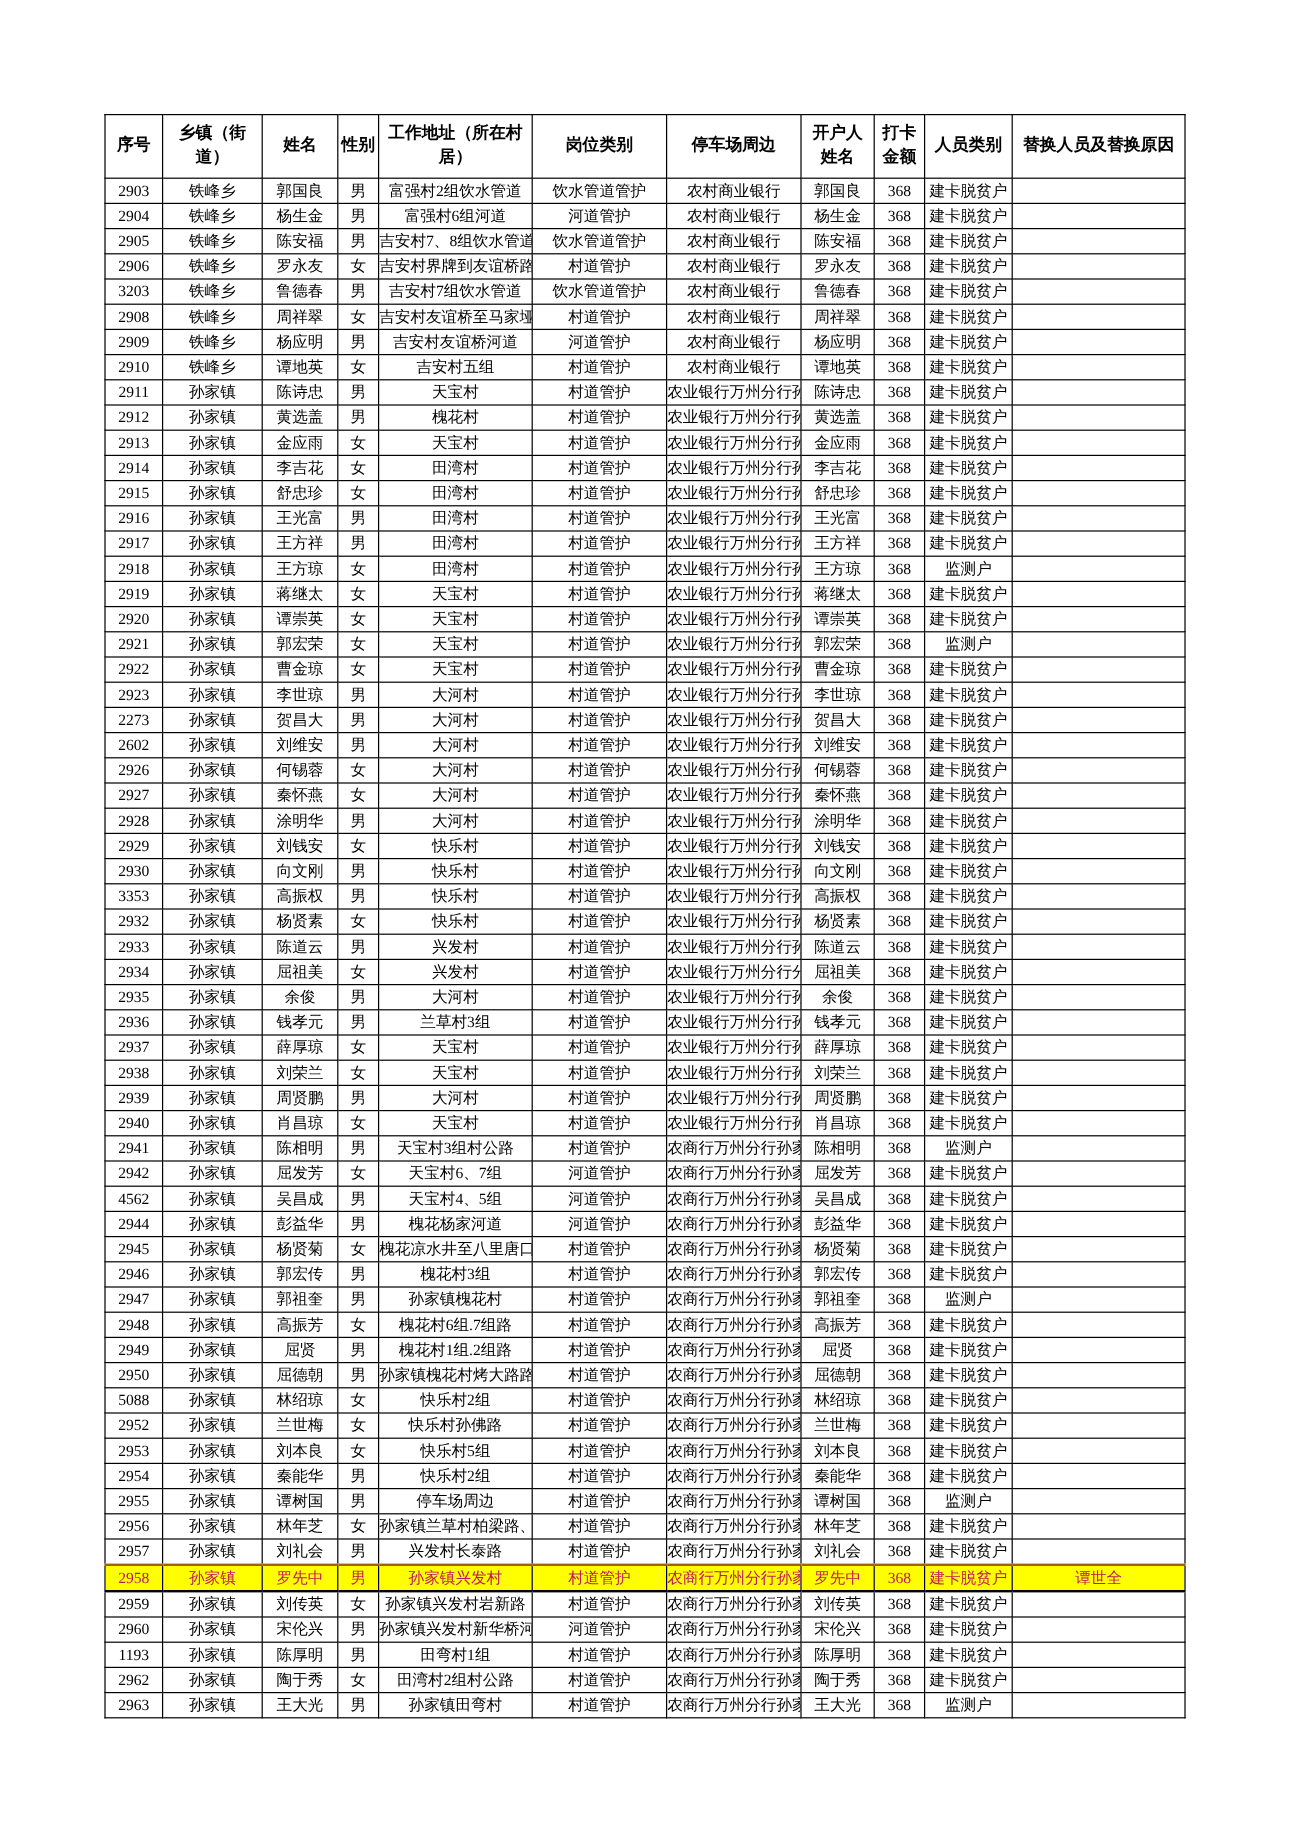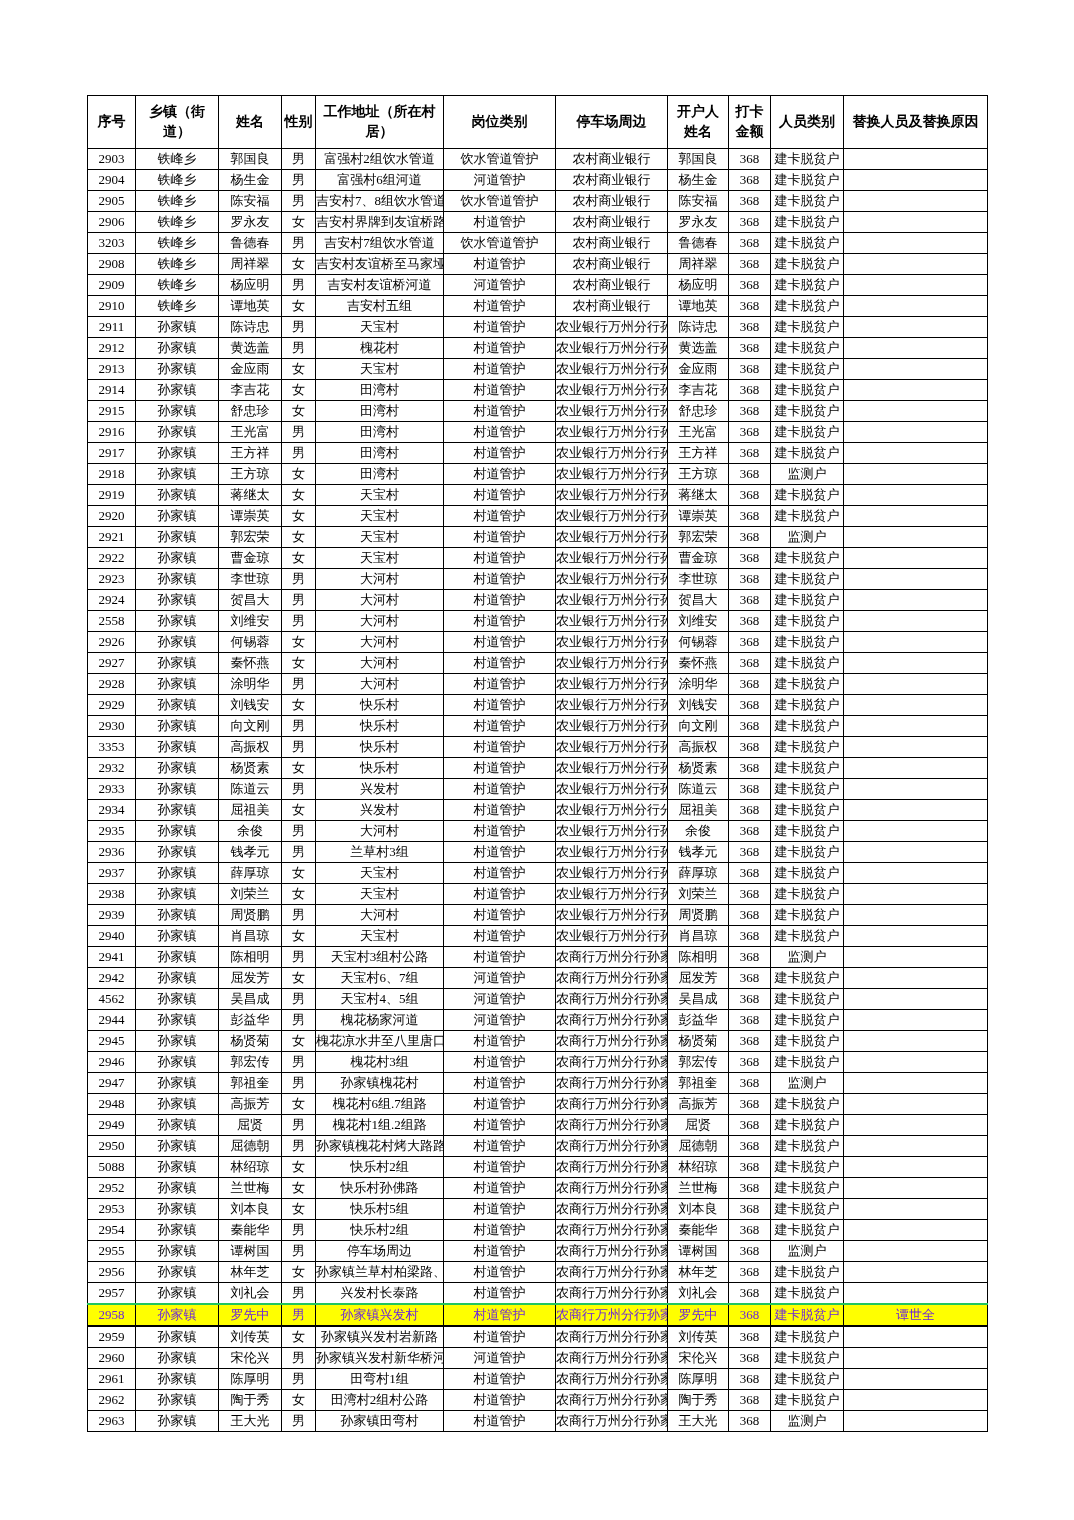--- a/index.html
+++ b/index.html
@@ -31,22 +31,22 @@
   }
   table.grid tbody tr{height:20.36px;}
   table.grid tbody td > div{
     overflow:hidden;
     white-space:nowrap;
     font-size:13px;
     line-height:20px;
   }
   table.grid tbody tr.hl td{
     background:#ffff00;
-    color:#6d28d9;
-    border-top:2px solid #22c55e;
+    color:#be185d;
+    border-top:2px solid #a16207;
     border-bottom:2px solid #000;
   }
 </style>
 </head>
 <body>
 
 <div class="sheet">
   <table class="grid">
     <colgroup>
         <col style="width: 48px;">
@@ -811,21 +811,21 @@
           </td>
           <td>
             <div>建卡脱贫户</div>
           </td>
           <td>
             <div></div>
           </td>
         </tr>
         <tr>
           <td>
-            <div>2924</div>
+            <div>2273</div>
           </td>
           <td>
             <div>孙家镇</div>
           </td>
           <td>
             <div>贺昌大</div>
           </td>
           <td>
             <div>男</div>
           </td>
@@ -846,21 +846,21 @@
           </td>
           <td>
             <div>建卡脱贫户</div>
           </td>
           <td>
             <div></div>
           </td>
         </tr>
         <tr>
           <td>
-            <div>2558</div>
+            <div>2602</div>
           </td>
           <td>
             <div>孙家镇</div>
           </td>
           <td>
             <div>刘维安</div>
           </td>
           <td>
             <div>男</div>
           </td>
@@ -2106,21 +2106,21 @@
           </td>
           <td>
             <div>建卡脱贫户</div>
           </td>
           <td>
             <div></div>
           </td>
         </tr>
         <tr>
           <td>
-            <div>2961</div>
+            <div>1193</div>
           </td>
           <td>
             <div>孙家镇</div>
           </td>
           <td>
             <div>陈厚明</div>
           </td>
           <td>
             <div>男</div>
           </td>

